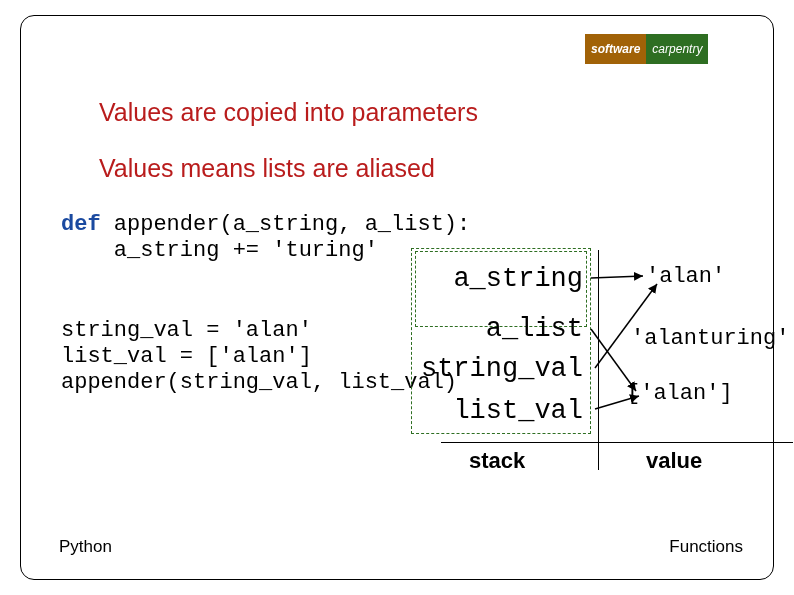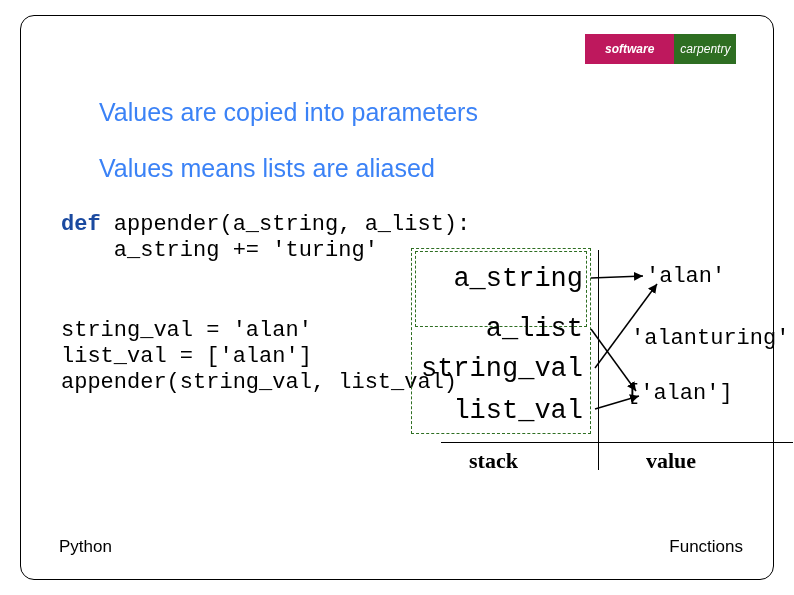--- a/index.html
+++ b/index.html
@@ -20,37 +20,37 @@
   }
   .logo {
     position: absolute;
     top: 18px; right: 28px;
     width: 160px; height: 30px;
     display: flex; align-items: stretch;
     font-size: 12px;
     color: #fff;
   }
   .logo .sw {
-    background: #be185d;
-    padding: 4px 20px;
+    background: #a16207;
+    padding: 4px 6px;
     display: flex; align-items: center;
     font-weight: bold;
     font-style: italic;
   }
   .logo .cp {
     background: #2e6e22;
     padding: 4px 6px;
     display: flex; align-items: center;
     font-style: italic;
   }
   .bullet1, .bullet2 {
     position: absolute;
     left: 78px;
     font-size: 25px;
-    color: #3b82f6;
+    color: #b91c1c;
   }
   .bullet1 { top: 82px; }
   .bullet2 { top: 138px; }
 
   .code {
     position: absolute;
     left: 40px;
     font-family: "Courier New", monospace;
     font-size: 22px;
     color: #000;
@@ -93,21 +93,21 @@
   .hdr-line {
     position: absolute;
     left: 420px; top: 426px;
     width: 352px; height: 0;
     border-top: 1.5px solid #000;
   }
 
   .hdr {
     position: absolute;
     top: 432px;
-    font-family: Liberation Serif, serif;
+    font-family: Liberation Sans, sans-serif;
     font-weight: bold;
     font-size: 22px;
   }
   .hdr-stack { left: 448px; }
   .hdr-value { left: 625px; }
 
   .val {
     position: absolute;
     font-family: "Courier New", monospace;
     font-size: 22px;

